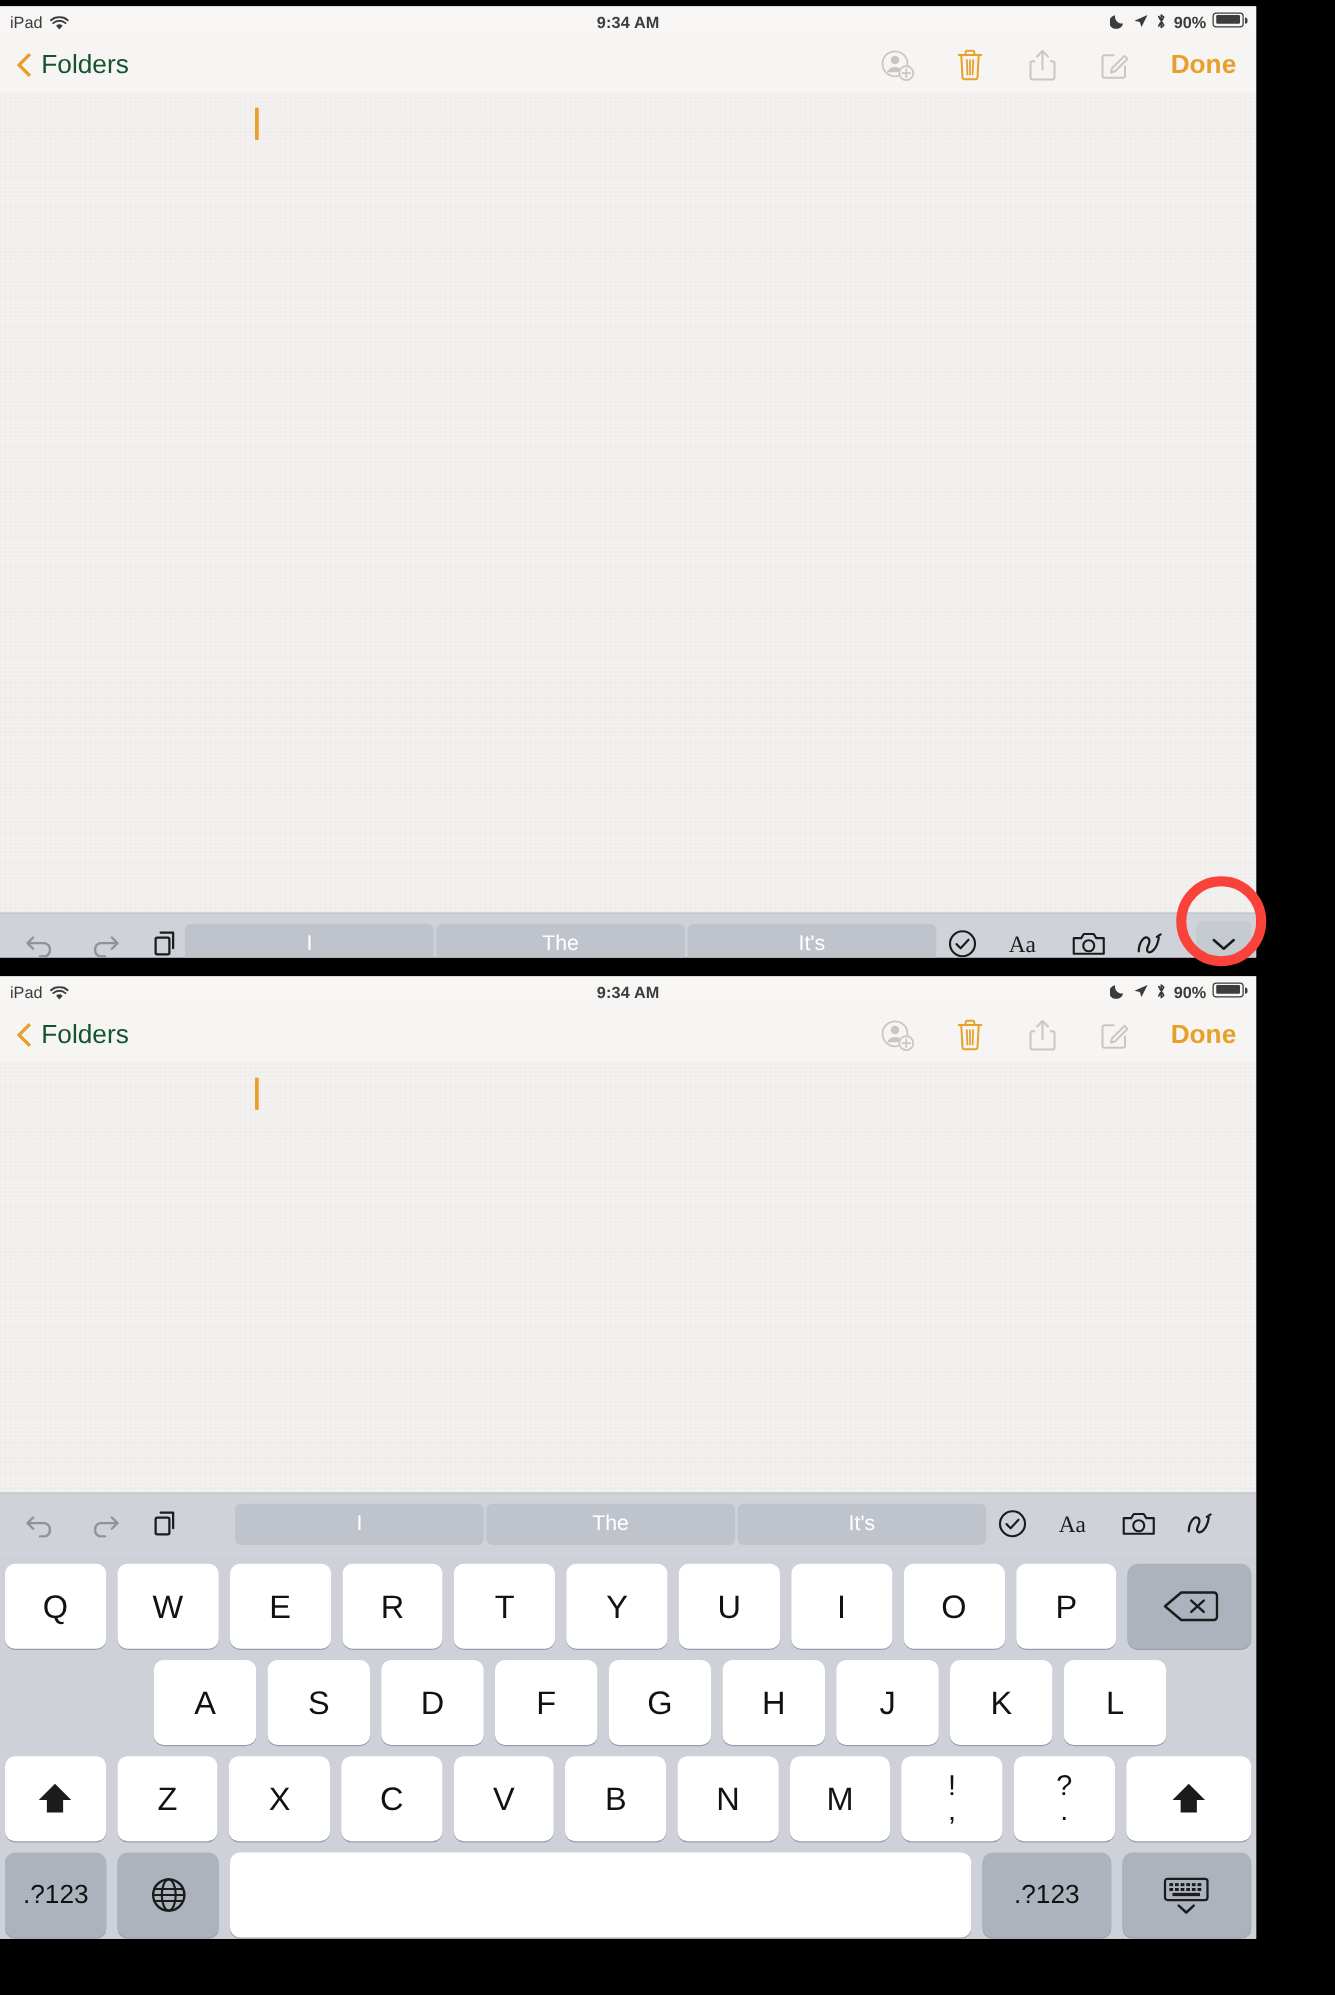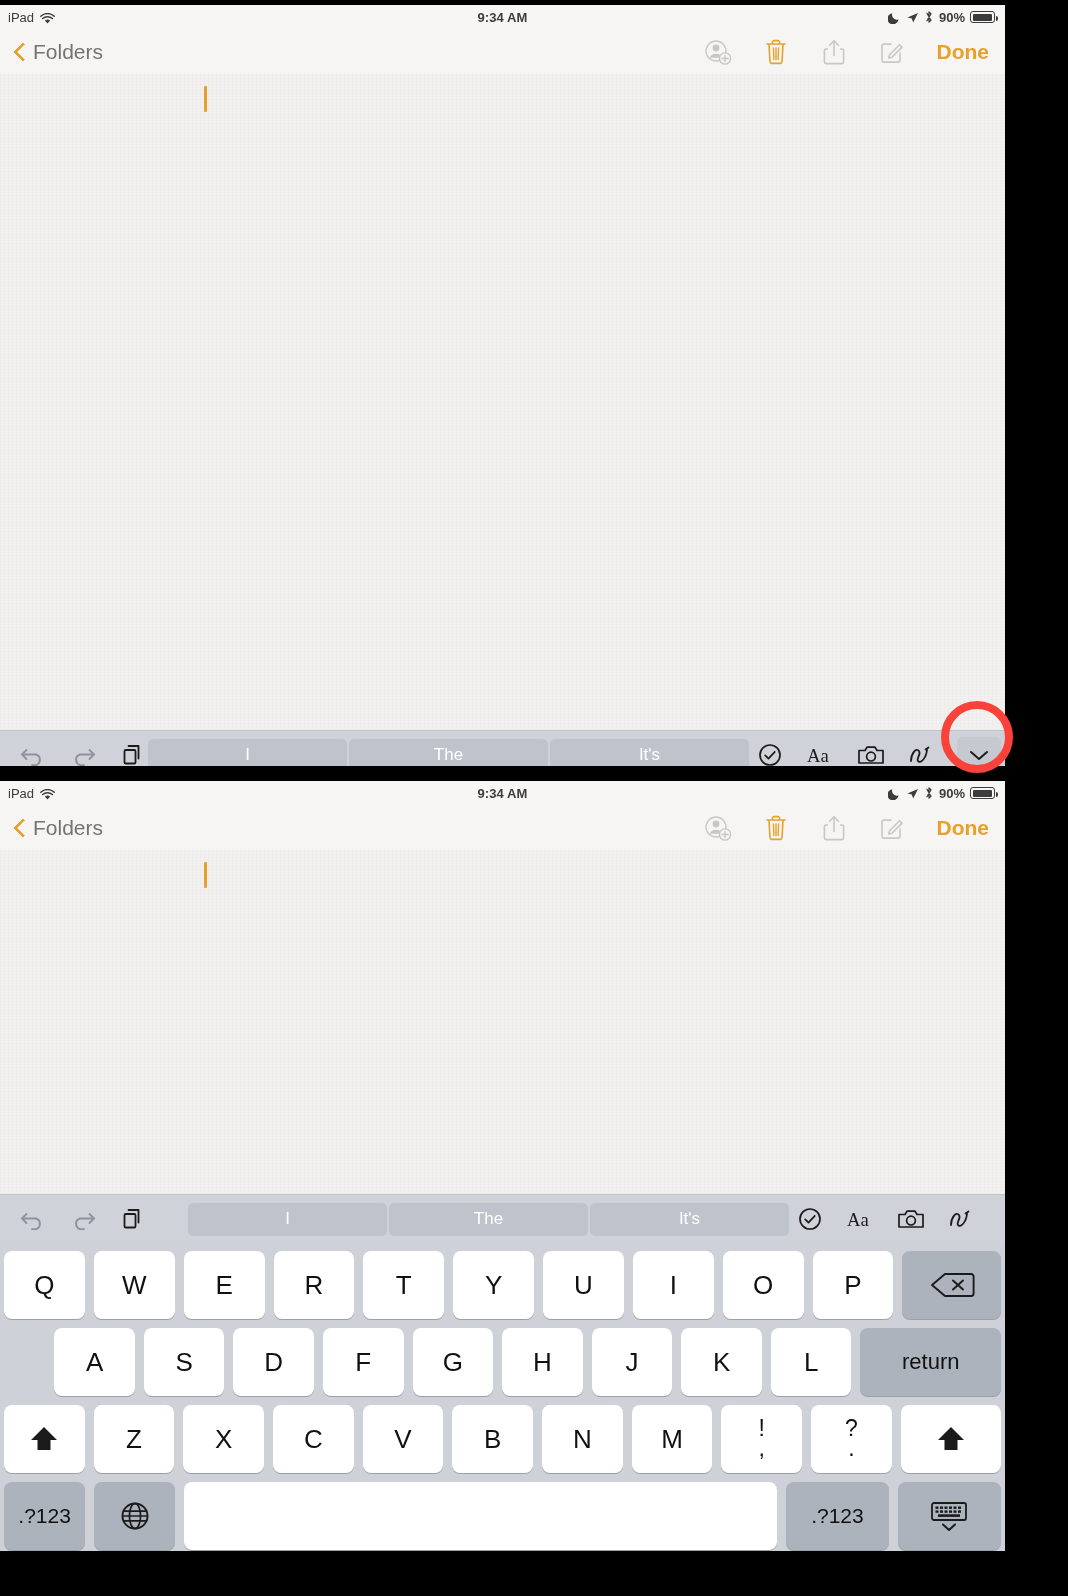--- a/index.html
+++ b/index.html
@@ -53,21 +53,21 @@
     left: 0; right: 0;
     text-align: center;
     font-weight: bold;
     font-size: 13px;
     letter-spacing: 0.1px;
   }
   .status-right {
     position: absolute;
     right: 10px;
     display: flex;
-    align-items: center;
+    align-items: flex-start;
     gap: 5px;
     font-size: 13px;
     font-weight: bold;
   }
   .wifi-icon svg, .status-right svg { display: block; }
   .battery-pct { font-weight: bold; font-size: 13px; }
 
   .battery-shell {
     position: relative;
     width: 25px;
@@ -99,21 +99,21 @@
     width: 100%;
     background: #f6f5f3;
     display: flex;
     align-items: center;
     padding: 0 14px;
   }
   .nav-back {
     display: flex;
     align-items: center;
     gap: 7px;
-    color: #737373;
+    color: #14532d;
     font-size: 21px;
     cursor: pointer;
   }
   .chevron-left {
     width: 12px; height: 20px;
     position: relative;
   }
   .chevron-left::before {
     content: "";
     position: absolute;
@@ -601,21 +601,20 @@
         <div class="row2-pad-left"></div>
         <div class="key letter">A</div>
         <div class="key letter">S</div>
         <div class="key letter">D</div>
         <div class="key letter">F</div>
         <div class="key letter">G</div>
         <div class="key letter">H</div>
         <div class="key letter">J</div>
         <div class="key letter">K</div>
         <div class="key letter">L</div>
-        <div class="key gray wide-return">return</div>
       </div>
 
       <div class="kb-row">
         <div class="key shift">
           <svg width="34" height="32" viewBox="0 0 34 32">
             <path d="M17 4 L30 17 L23.5 17 L23.5 27 L10.5 27 L10.5 17 L4 17 Z" fill="#1b1b1b"></path>
           </svg>
         </div>
         <div class="key letter">Z</div>
         <div class="key letter">X</div>

